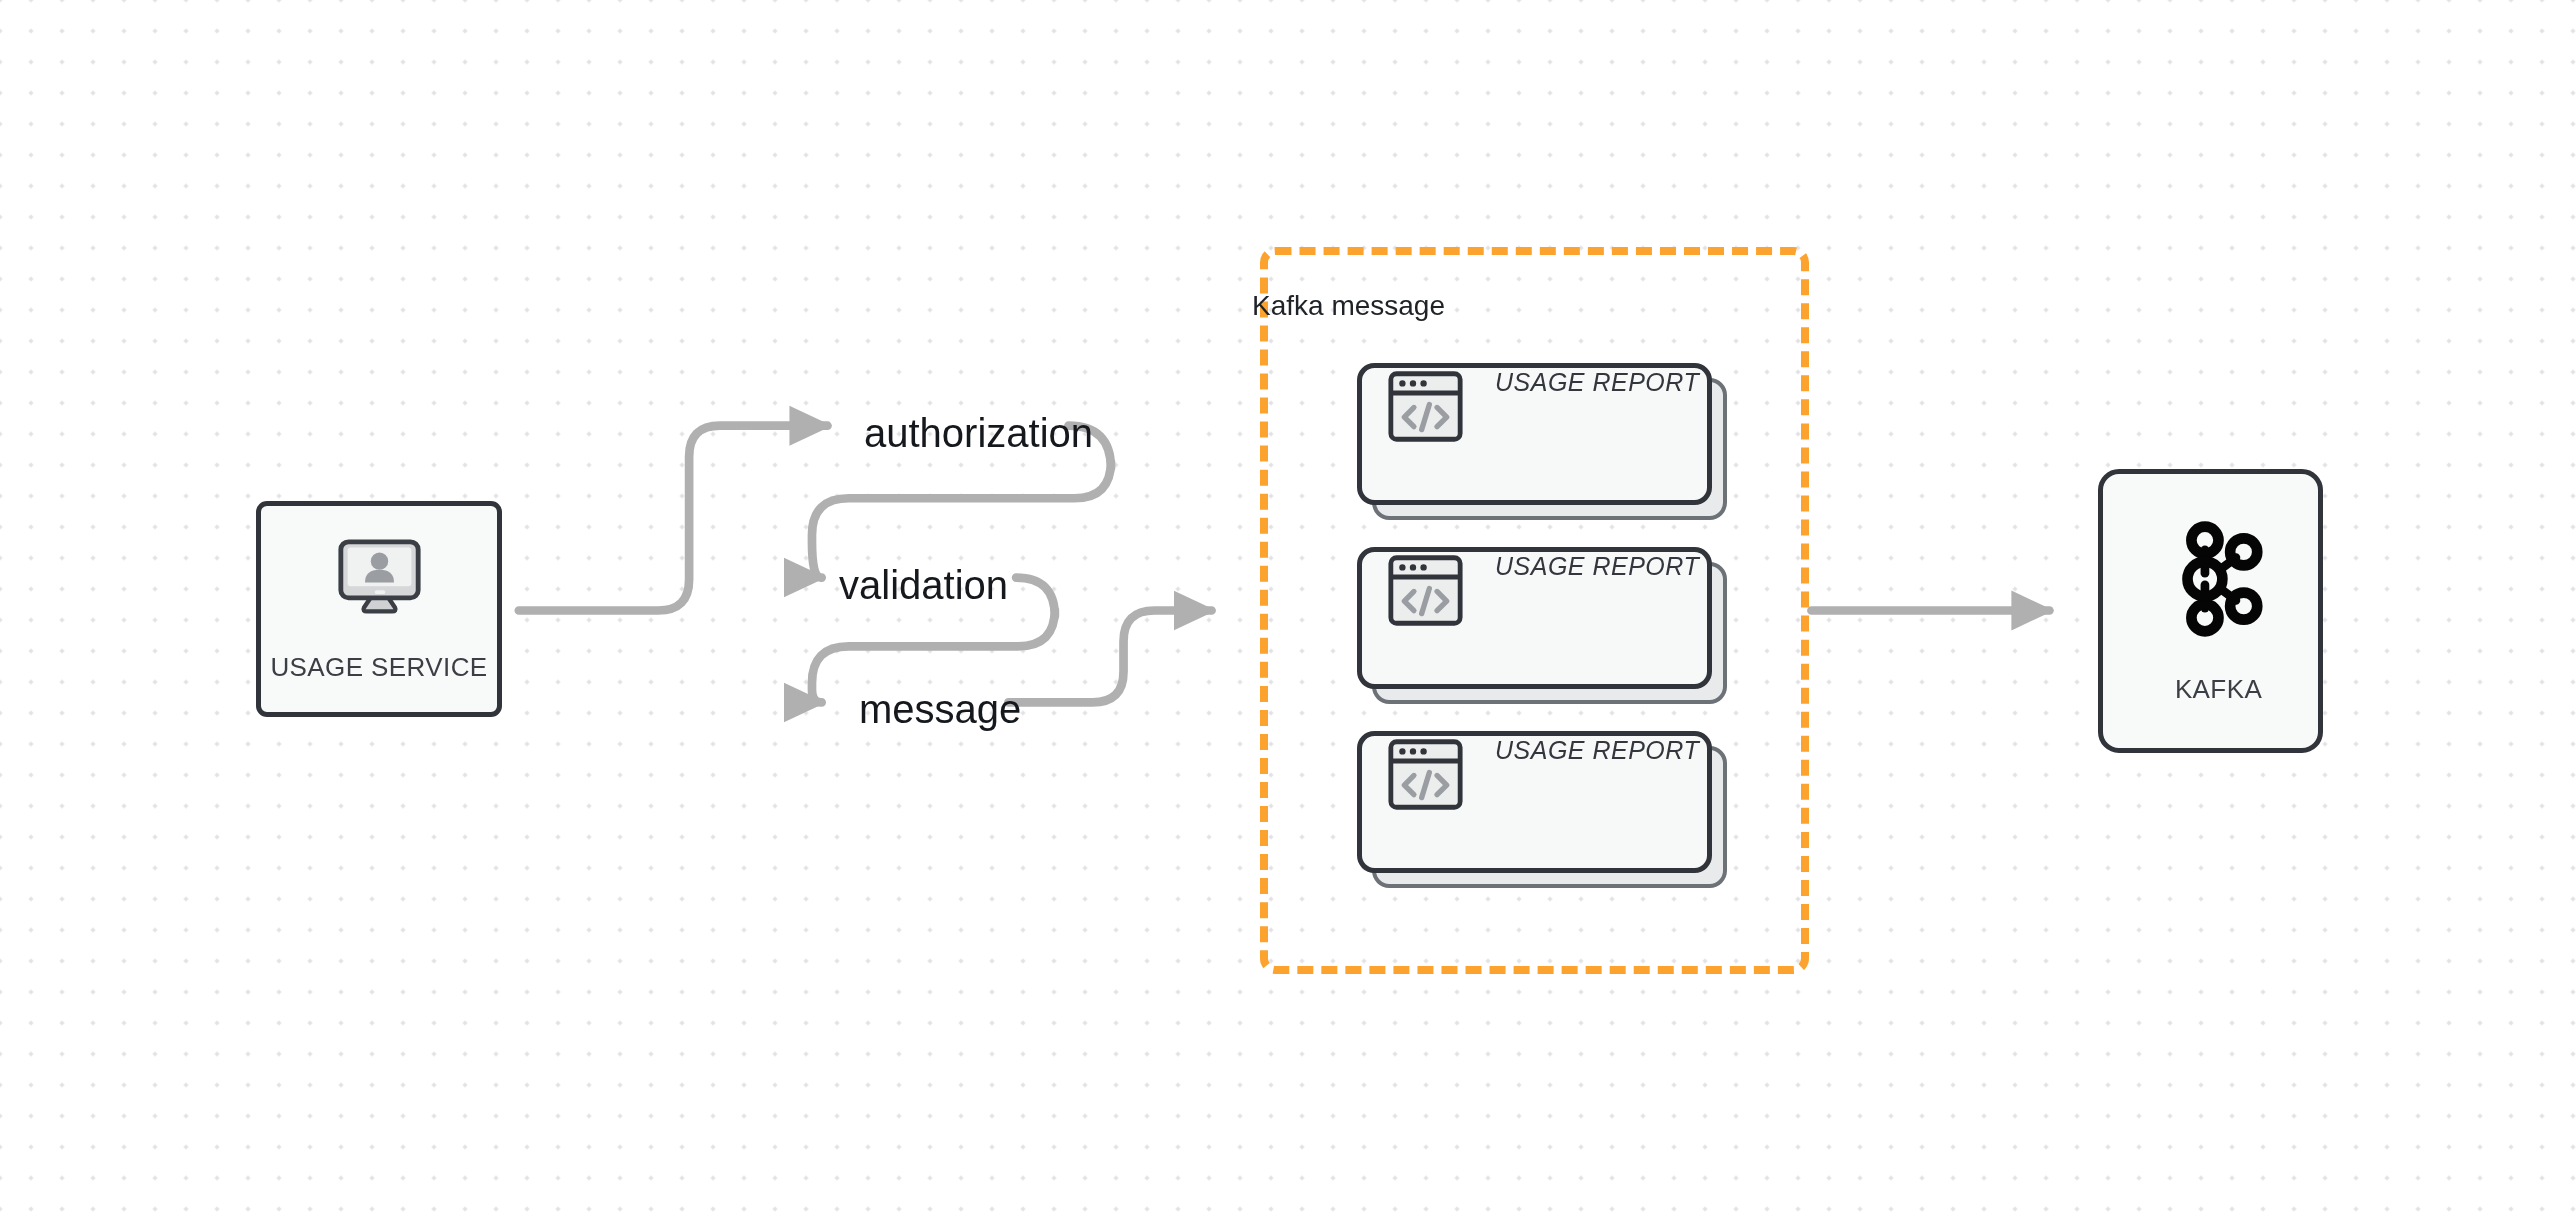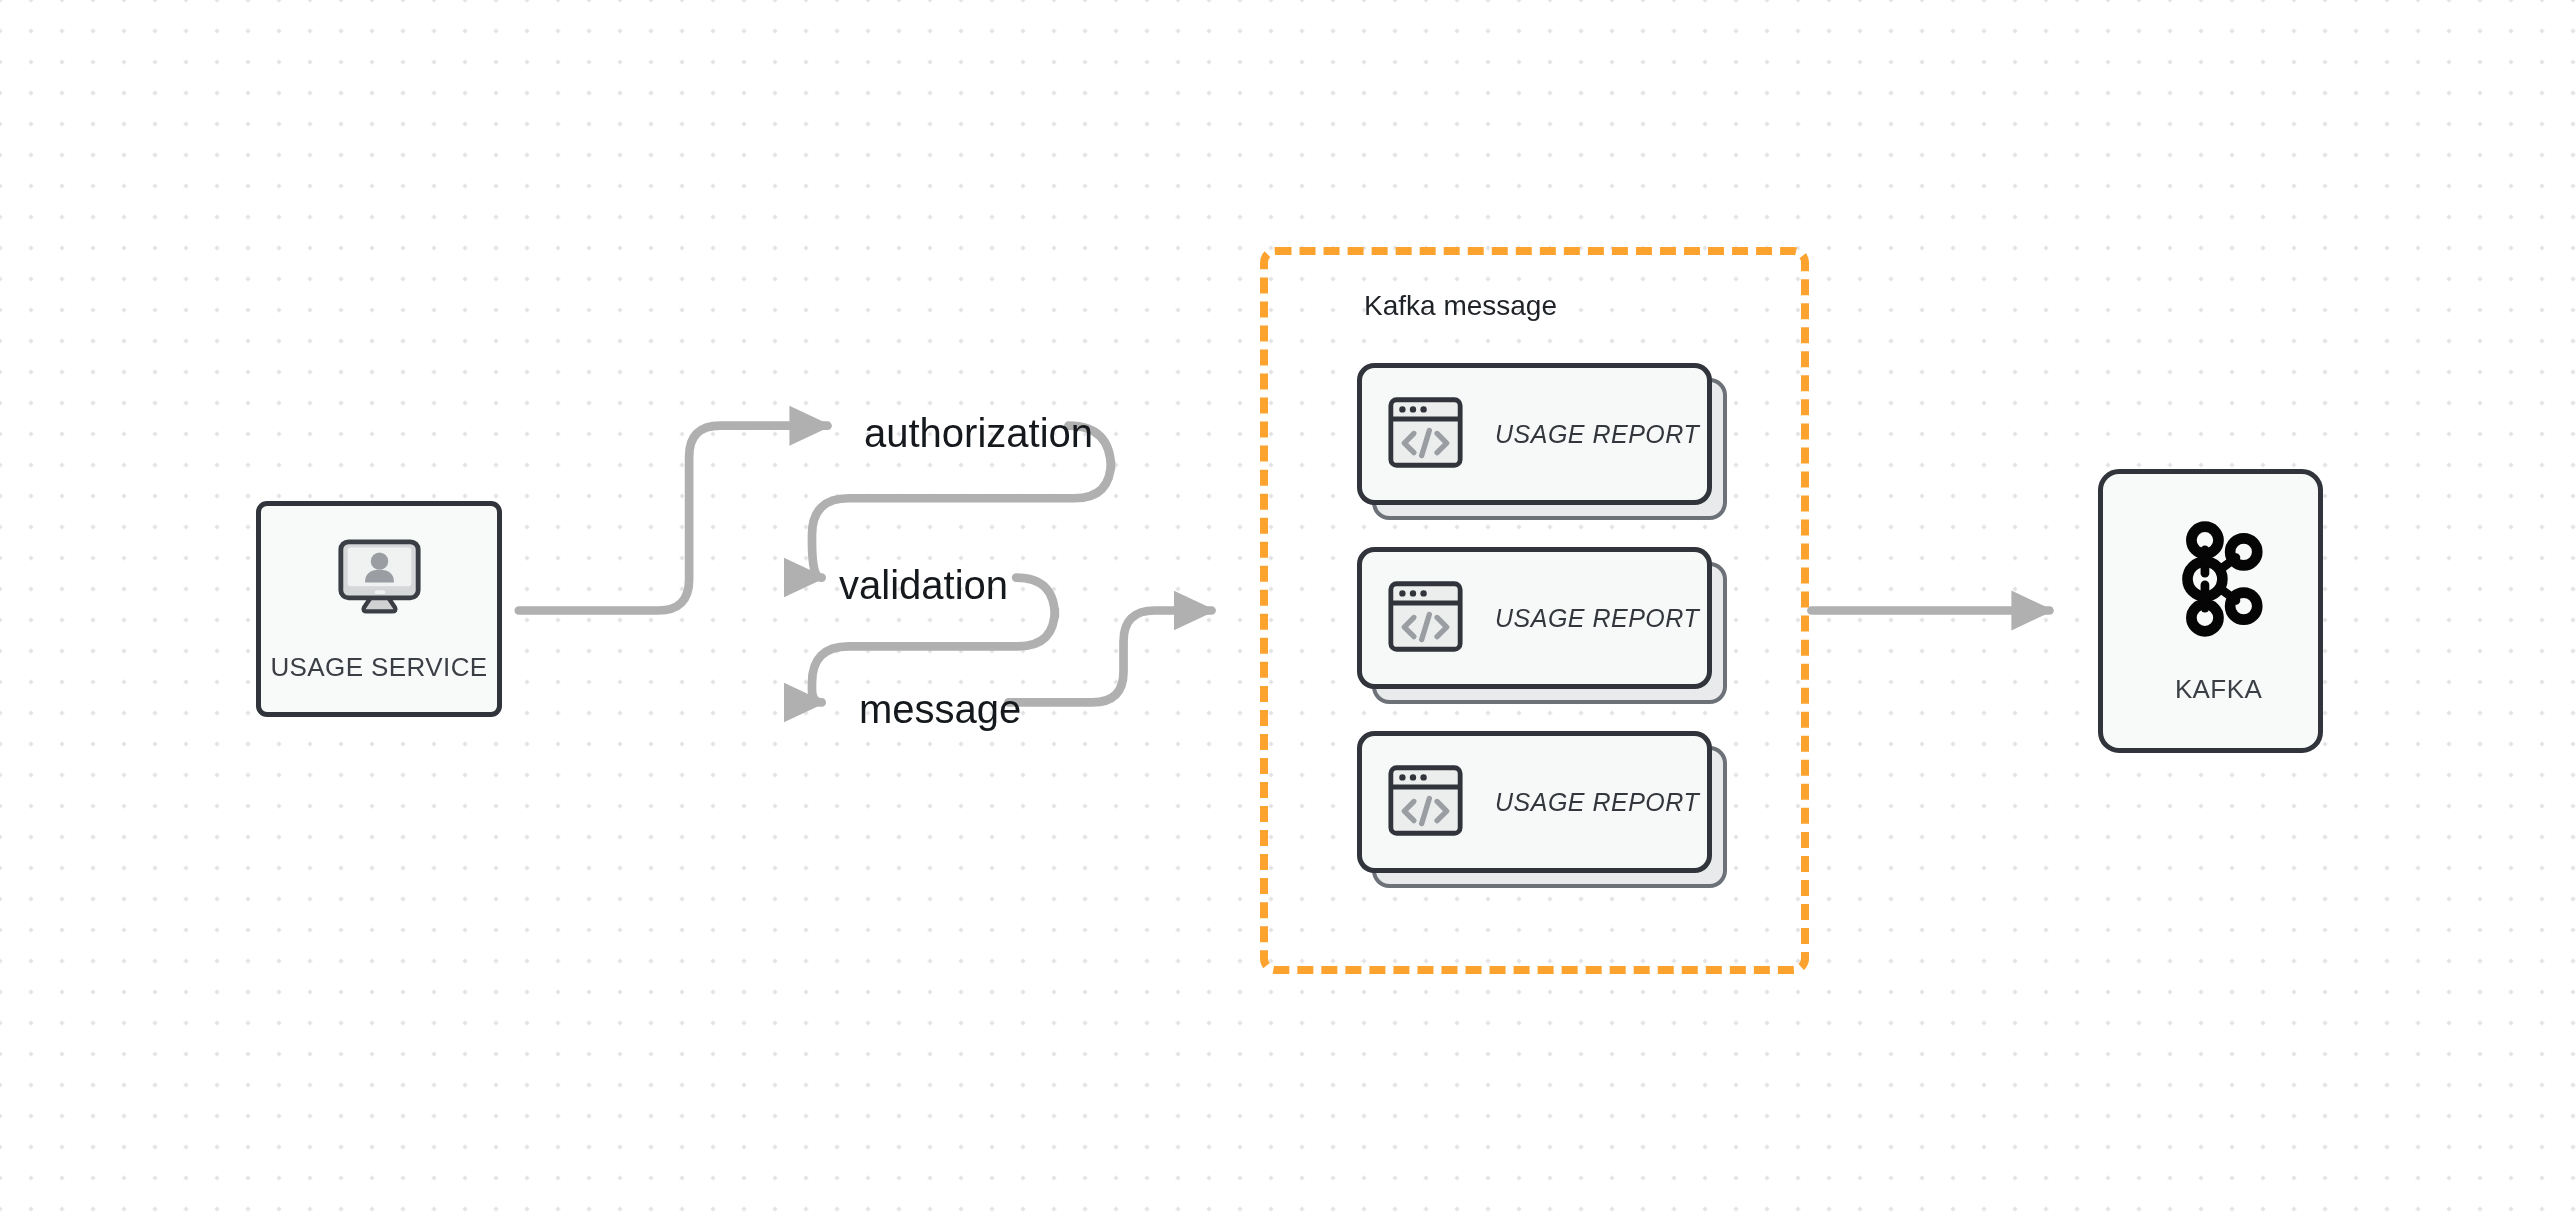--- a/index.html
+++ b/index.html
@@ -60,21 +60,21 @@
     left: 1260px;
     top: 247px;
     width: 549px;
     height: 727px;
     border: 8.7px dashed #fca22e;
     border-radius: 15.5px;
     box-sizing: border-box;
   }
   #kafka-message-title {
     position: absolute;
-    left: 1364px;
+    left: 1252px;
     top: 290px;
     font-size: 28px;
     color: #1f2226;
     white-space: nowrap;
   }
 
   
   .report-card-wrap {
     position: absolute;
     width: 370px;
@@ -96,21 +96,21 @@
     left: 0;
     top: 0;
     width: 355px;
     height: 142px;
     background: #f7f8f8;
     border: 5.8px solid #31353b;
     border-radius: 17.4px;
     box-sizing: border-box;
     display: flex;
     flex-direction: row;
-    align-items: center;
+    align-items: flex-start;
   }
   .report-card .code-icon { margin-left: 25px; flex: 0 0 auto; }
   .report-card .report-label {
     margin-left: 31px;
     font-size: 25px;
     font-style: italic;
     color: #33373d;
     letter-spacing: 0.5px;
     white-space: nowrap;
   }

